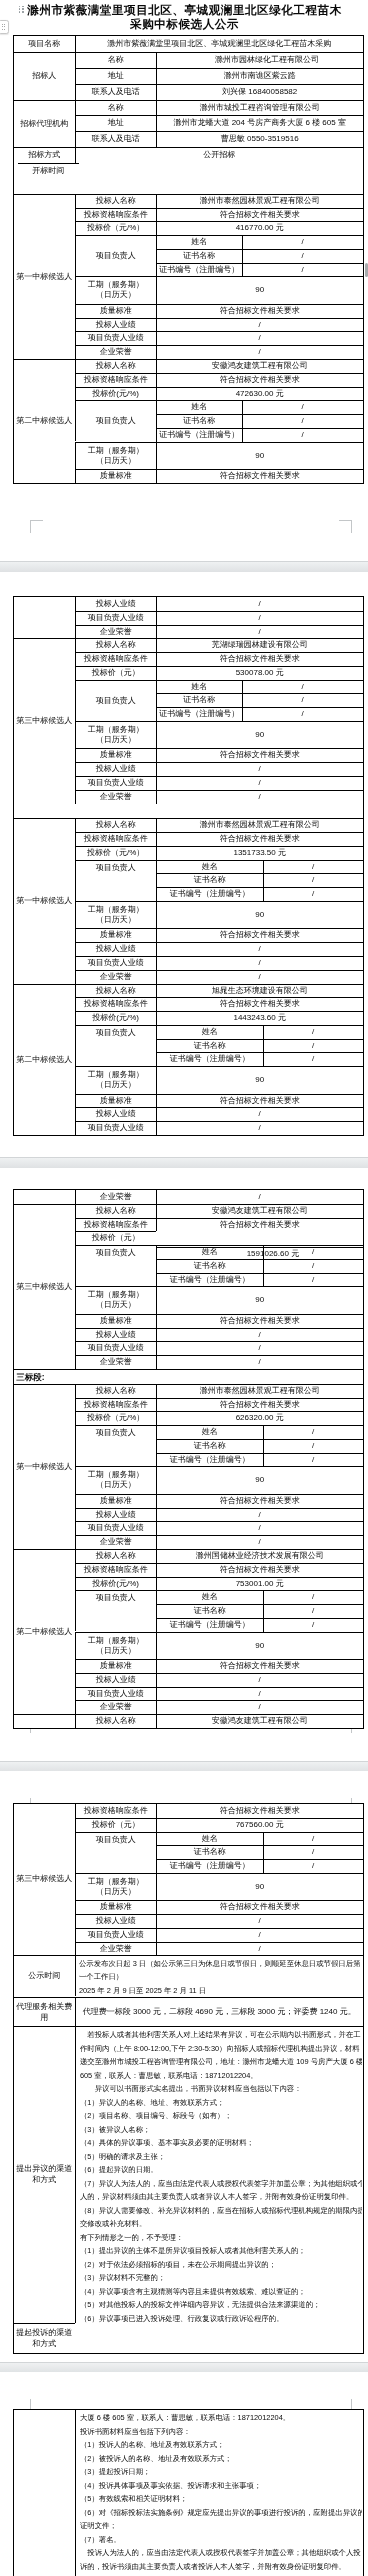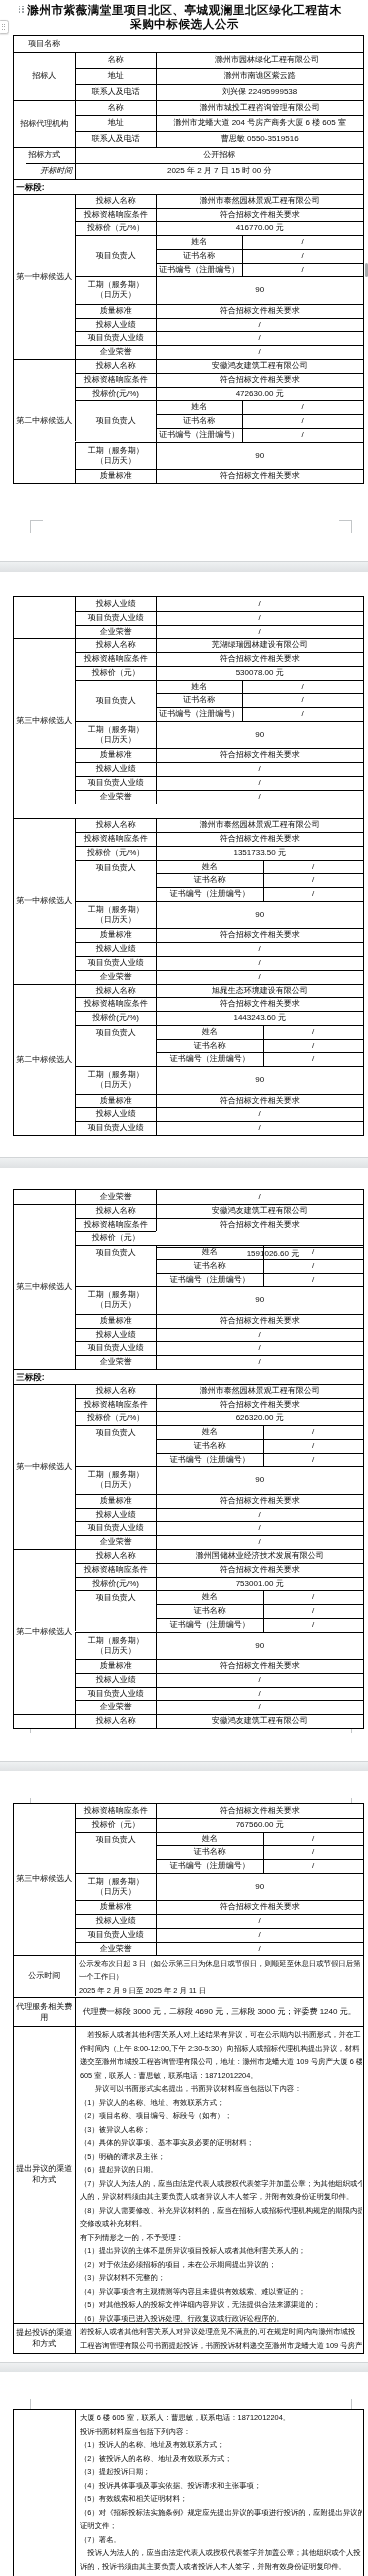--- a/index.html
+++ b/index.html
@@ -45,39 +45,38 @@
   <div id="doc">
       <div class="gapband" style="top: 561px;"></div>
       <div class="gapband" style="top: 1157px;"></div>
       <div class="gapband" style="top: 1761px;"></div>
       <div class="gapband" style="top: 2362px;"></div>
       <div class="page" style="top: 0px; height: 561px;">
         <div class="mk bl" style="top: 520px;"></div>
         <div class="mk br" style="top: 520px;"></div>
         <div class="tbl" style="left: 12.7px; top: 35px; width: 349px; height: 447px;">
           <div class="cell nl nt" style="left: 0px; top: 0px; width: 61px; height: 16px;"><span class="ct">项目名称</span></div>
+          <div class="cell nt" style="left: 61px; top: 0px; width: 288px; height: 16px;"><span class="ct">滁州市紫薇满堂里项目北区、亭城观澜里北区绿化工程苗木采购</span></div>
           <div class="cell nl" style="left: 0px; top: 16px; width: 61px; height: 48px;"><span class="ct">招标人</span></div>
           <div class="cell" style="left: 61px; top: 16px; width: 81px; height: 16px;"><span class="ct">名称</span></div>
           <div class="cell" style="left: 142px; top: 16px; width: 207px; height: 16px; padding-left: 16px;"><span class="ct">滁州市园林绿化工程有限公司</span></div>
           <div class="cell" style="left: 61px; top: 32px; width: 81px; height: 16px;"><span class="ct">地址</span></div>
           <div class="cell" style="left: 142px; top: 32px; width: 207px; height: 16px;"><span class="ct">滁州市南谯区紫云路</span></div>
           <div class="cell" style="left: 61px; top: 48px; width: 81px; height: 16px;"><span class="ct">联系人及电话</span></div>
-          <div class="cell" style="left: 142px; top: 48px; width: 207px; height: 16px;"><span class="ct">刘兴保 22495999538</span></div>
+          <div class="cell" style="left: 142px; top: 48px; width: 207px; height: 16px;"><span class="ct">刘兴保 16840058582</span></div>
           <div class="cell nl" style="left: 0px; top: 64px; width: 61px; height: 48px;"><span class="ct">招标代理机构</span></div>
           <div class="cell" style="left: 61px; top: 64px; width: 81px; height: 16px;"><span class="ct">名称</span></div>
           <div class="cell" style="left: 142px; top: 64px; width: 207px; height: 16px;"><span class="ct">滁州市城投工程咨询管理有限公司</span></div>
           <div class="cell" style="left: 61px; top: 79px; width: 81px; height: 16px;"><span class="ct">地址</span></div>
           <div class="cell" style="left: 142px; top: 79px; width: 207px; height: 16px;"><span class="ct">滁州市龙蟠大道 204 号房产商务大厦 6 楼 605 室</span></div>
           <div class="cell" style="left: 61px; top: 95px; width: 81px; height: 16px;"><span class="ct">联系人及电话</span></div>
           <div class="cell" style="left: 142px; top: 95px; width: 207px; height: 16px;"><span class="ct">曹思敏 0550-3519516</span></div>
           <div class="cell nl" style="left: 0px; top: 111px; width: 61px; height: 16px;"><span class="ct">招标方式</span></div>
           <div class="cell" style="left: 61px; top: 111px; width: 288px; height: 16px;"><span class="ct">公开招标</span></div>
-          <div class="cell nl" style="left: 12px; top: 127px; width: 61px; height: 16px; font-style: italic;"><span class="ct">开标时间</span></div>
-          <div class="cell" style="left: 61px; top: 127px; width: 288px; height: 16px;"><span class="ct">2025 年 2 月 7 日 15 时 00 分</span></div>
-          <div class="cell sec nl tt" style="left: 0px; top: 143px; width: 349px; height: 15px;"><span class="ct">一标段:</span></div>
+          <div class="cell nl" style="left: 4px; top: 127px; width: 61px; height: 16px;"><span class="ct">开标时间</span></div>
           <div class="cell nl" style="left: 0px; top: 158px; width: 61px; height: 165px;"><span class="ct">第一中标候选人</span></div>
           <div class="cell" style="left: 61px; top: 158px; width: 81px; height: 13.8px;"><span class="ct">投标人名称</span></div>
           <div class="cell" style="left: 142px; top: 158px; width: 207px; height: 13.8px;"><span class="ct">滁州市泰然园林景观工程有限公司</span></div>
           <div class="cell" style="left: 61px; top: 172px; width: 81px; height: 13.8px;"><span class="ct">投标资格响应条件</span></div>
           <div class="cell" style="left: 142px; top: 172px; width: 207px; height: 13.8px;"><span class="ct">符合招标文件相关要求</span></div>
           <div class="cell" style="left: 61px; top: 185px; width: 81px; height: 13.8px;"><span class="ct">投标价（元/%）</span></div>
           <div class="cell" style="left: 142px; top: 185px; width: 207px; height: 13.8px;"><span class="ct">416770.00 元</span></div>
           <div class="cell" style="left: 61px; top: 199px; width: 81px; height: 41px;"><span class="ct">项目负责人</span></div>
           <div class="cell" style="left: 142px; top: 199px; width: 86px; height: 13.8px;"><span class="ct">姓名</span></div>
           <div class="cell" style="left: 228px; top: 199px; width: 121px; height: 13.8px;"><span class="ct">/</span></div>
@@ -327,21 +326,20 @@
           <div class="cell nl" style="left: 0px; top: 151px; width: 61px; height: 41px;"><span class="ct">公示时间</span></div>
           <div class="cell cpara" style="left: 61px; top: 151px; width: 288px; height: 41px;"><div class="ln">公示发布次日起 3 日（如公示第三日为休息日或节假日，则顺延至休息日或节假日后第</div><div class="ln">一个工作日）</div><div class="ln">2025 年 2 月 9 日至 2025 年 2 月 11 日</div></div>
           <div class="cell nl" style="left: 0px; top: 193px; width: 61px; height: 30px;"><span class="ct">代理服务相关费
 用</span></div>
           <div class="cell" style="left: 61px; top: 193px; width: 288px; height: 30px;"><span class="ct">代理费一标段 3000 元，二标段 4690 元，三标段 3000 元；评委费 1240 元。</span></div>
           <div class="cell nl" style="left: 0px; top: 222px; width: 61px; height: 297px;"><span class="ct">提出异议的渠道
 和方式</span></div>
           <div class="cell para" style="left: 61px; top: 222px; width: 288px; height: 297px;"><div class="ln">　若投标人或者其他利害关系人对上述结果有异议，可在公示期内以书面形式，并在工</div><div class="ln">作时间内（上午 8:00-12:00,下午 2:30-5:30）向招标人或招标代理机构提出异议，材料</div><div class="ln">递交至滁州市城投工程咨询管理有限公司，地址：滁州市龙蟠大道 109 号房产大厦 6 楼</div><div class="ln">605 室，联系人：曹思敏，联系电话：18712012204。</div><div class="ln">　　异议可以书面形式实名提出，书面异议材料应当包括以下内容：</div><div class="ln">（1）异议人的名称、地址、有效联系方式；</div><div class="ln">（2）项目名称、项目编号、标段号（如有）；</div><div class="ln">（3）被异议人名称；</div><div class="ln">（4）具体的异议事项、基本事实及必要的证明材料；</div><div class="ln">（5）明确的请求及主张；</div><div class="ln">（6）提起异议的日期。</div><div class="ln">（7）异议人为法人的，应当由法定代表人或授权代表签字并加盖公章；为其他组织或个</div><div class="ln">人的，异议材料须由其主要负责人或者异议人本人签字，并附有效身份证明复印件。</div><div class="ln">（8）异议人需要修改、补充异议材料的，应当在招标人或招标代理机构规定的期限内提</div><div class="ln">交修改或补充材料。</div><div class="ln">有下列情形之一的，不予受理：</div><div class="ln">（1）提出异议的主体不是所异议项目投标人或者其他利害关系人的；</div><div class="ln">（2）对于依法必须招标的项目，未在公示期间提出异议的；</div><div class="ln">（3）异议材料不完整的；</div><div class="ln">（4）异议事项含有主观猜测等内容且未提供有效线索、难以查证的；</div><div class="ln">（5）对其他投标人的投标文件详细内容异议，无法提供合法来源渠道的；</div><div class="ln">（6）异议事项已进入投诉处理、行政复议或行政诉讼程序的。</div></div>
           <div class="cell nl" style="left: 0px; top: 519px; width: 61px; height: 30px;"><span class="ct">提起投诉的渠道
 和方式</span></div>
-          <div class="cell para" style="left: 61px; top: 519px; width: 288px; height: 30px;"><div class="ln">若投标人或者其他利害关系人对异议处理意见不满意的,可在规定时间内向滁州市城投</div><div class="ln">工程咨询管理有限公司书面提起投诉，书面投诉材料递交至滁州市龙蟠大道 109 号房产</div></div>
         </div>
       </div>
       <div class="page" style="top: 2372px; height: 204px;">
         <div class="mk tl" style="top: 26.5px;"></div>
         <div class="mk tr" style="top: 26.5px;"></div>
         <div class="tbl" style="left: 12.7px; top: 37px; width: 349px; height: 175px;">
           <div class="cell nl nt" style="left: 0px; top: 0px; width: 61px; height: 175px;"><span class="ct"></span></div>
           <div class="cell para nt" style="left: 61px; top: 0px; width: 288px; height: 175px;"><div class="ln">大厦 6 楼 605 室，联系人：曹思敏，联系电话：18712012204。</div><div class="ln">投诉书面材料应当包括下列内容：</div><div class="ln">（1）投诉人的名称、地址及有效联系方式；</div><div class="ln">（2）被投诉人的名称、地址及有效联系方式；</div><div class="ln">（3）提起投诉日期；</div><div class="ln">（4）投诉具体事项及事实依据、投诉请求和主张事项；</div><div class="ln">（5）有效线索和相关证明材料；</div><div class="ln">（6）对《招标投标法实施条例》规定应先提出异议的事项进行投诉的，应附提出异议的</div><div class="ln">证明文件；</div><div class="ln">（7）署名。</div><div class="ln">　投诉人为法人的，应当由法定代表人或授权代表签字并加盖公章；其他组织或个人投</div><div class="ln">诉的，投诉书须由其主要负责人或者投诉人本人签字，并附有效身份证明复印件。</div></div>
         </div>
       </div>

